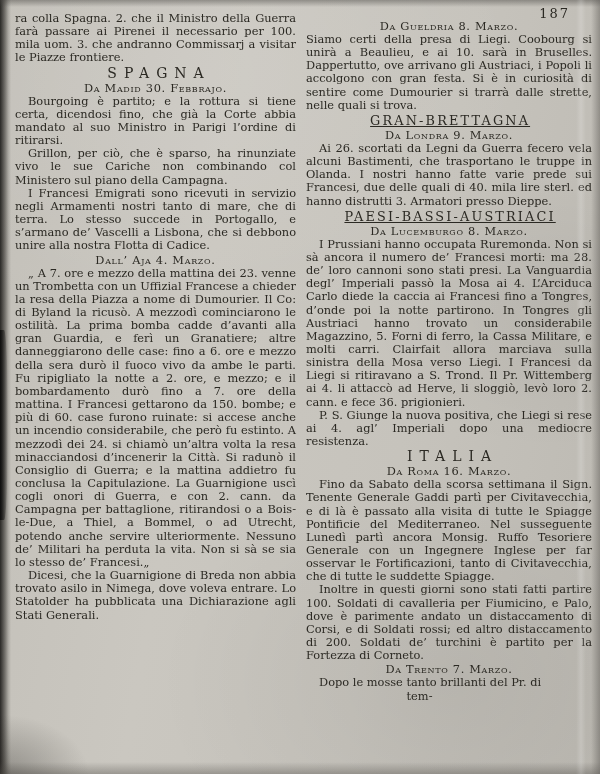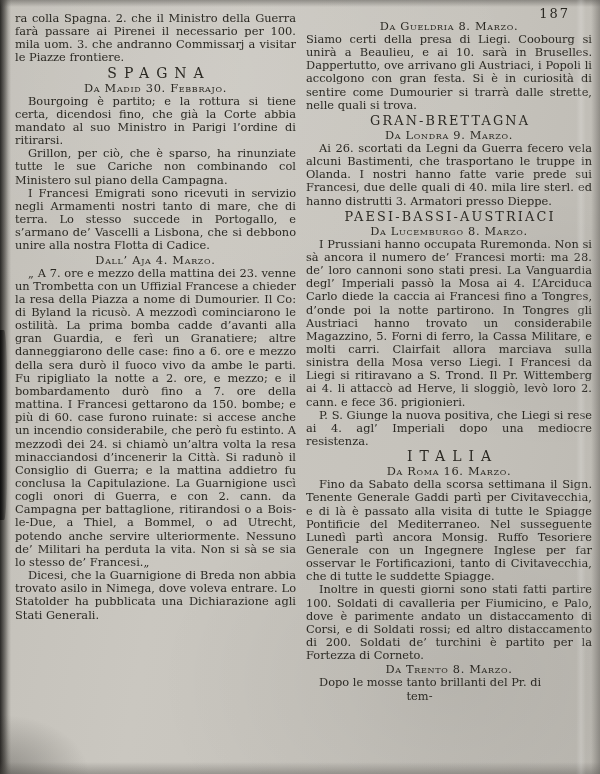--- a/index.html
+++ b/index.html
@@ -33,59 +33,59 @@
 
   .col { position:absolute; font-size:11.4px; line-height:13.15px; text-align:justify;
          text-justify:inter-word; }
   .col-left  { left:15px;  top:12px; width:281px; }
   .col-right { left:306px; top:19px; width:286px; }
 
   .col p { margin:0; text-indent:13px; }
   .col p.cont { text-indent:0; }
   .heading { text-align:center; text-indent:0.5em; letter-spacing:0.5em; white-space:nowrap;
              font-size:14px; line-height:15px; margin:1px 0 0 0; }
-  .heading.long { letter-spacing:0.17em; text-indent:0.17em; font-size:12.8px; }
+  .heading.long { letter-spacing:0.17em; text-indent:0.17em; font-size:12.8px;text-decoration:underline; }
   .dateline { text-align:center; text-indent:0; font-variant:small-caps; letter-spacing:0.06em;
               line-height:14px; }
   .catchword { text-align:center; text-indent:0; padding-right:72px; }
 </style>
 </head>
 <body>
 
 <div class="page">
 
   <div class="pagenum">187</div>
 
   <div class="col col-left">
     <p class="cont">ra colla Spagna. 2. che il Ministro della Guerra farà passare ai Pirenei il necessario per 100. mila uom. 3. che andranno Commissarj a visitar le Piazze frontiere.</p>
     <div class="heading">SPAGNA</div>
     <div class="dateline">Da Madid 30. Febbrajo.</div>
     <p>Bourgoing è partito; e la rottura si tiene certa, dicendosi fino, che già la Corte abbia mandato al suo Ministro in Parigi l’ordine di ritirarsi.</p>
-    <p>Grillon, per ciò, che è sparso, ha rinunziate tutte le sue Cariche non combinando col Ministero sul piano della Campagna.</p>
+    <p>Grillon, per ciò, che è sparso, ha rinunziate vivo le sue Cariche non combinando col Ministero sul piano della Campagna.</p>
     <p>I Francesi Emigrati sono ricevuti in servizio negli Armamenti nostri tanto di mare, che di terra. Lo stesso succede in Portogallo, e s’armano de’ Vascelli a Lisbona, che si debbono unire alla nostra Flotta di Cadice.</p>
     <div class="dateline">Dall’ Aja 4. Marzo.</div>
     <p>„ A 7. ore e mezzo della mattina dei 23. venne un Trombetta con un Uffizial Francese a chieder la resa della Piazza a nome di Dumourier. Il Co: di Byland la ricusò. A mezzodì cominciarono le ostilità. La prima bomba cadde d’avanti alla gran Guardia, e ferì un Granatiere; altre danneggiarono delle case: fino a 6. ore e mezzo della sera durò il fuoco vivo da ambe le parti. Fu ripigliato la notte a 2. ore, e mezzo; e il bombardamento durò fino a 7. ore della mattina. I Francesi gettarono da 150. bombe; e più di 60. case furono ruinate: si accese anche un incendio considerabile, che però fu estinto. A mezzodì dei 24. si chiamò un’altra volta la resa minacciandosi d’incenerir la Città. Si radunò il Consiglio di Guerra; e la mattina addietro fu conclusa la Capitulazione. La Guarnigione uscì cogli onori di Guerra, e con 2. cann. da Campagna per battaglione, ritirandosi o a Bois-le-Due, a Thiel, a Bommel, o ad Utrecht, potendo anche servire ulteriormente. Nessuno de’ Militari ha perduta la vita. Non si sà se sia lo stesso de’ Francesi.„</p>
     <p>Dicesi, che la Guarnigione di Breda non abbia trovato asilo in Nimega, dove voleva entrare. Lo Statolder ha pubblicata una Dichiarazione agli Stati Generali.</p>
   </div>
 
   <div class="col col-right">
     <div class="dateline">Da Gueldria 8. Marzo.</div>
     <p class="cont">Siamo certi della presa di Liegi. Coobourg si unirà a Beaulieu, e ai 10. sarà in Bruselles. Dappertutto, ove arrivano gli Austriaci, i Popoli li accolgono con gran festa. Si è in curiosità di sentire come Dumourier si trarrà dalle strette, nelle quali si trova.</p>
     <div class="heading long">GRAN-BRETTAGNA</div>
     <div class="dateline">Da Londra 9. Marzo.</div>
     <p>Ai 26. scortati da Legni da Guerra fecero vela alcuni Bastimenti, che trasportano le truppe in Olanda. I nostri hanno fatte varie prede sui Francesi, due delle quali di 40. mila lire sterl. ed hanno distrutti 3. Armatori presso Dieppe.</p>
     <div class="heading long">PAESI-BASSI-AUSTRIACI</div>
     <div class="dateline">Da Lucemburgo 8. Marzo.</div>
     <p>I Prussiani hanno occupata Ruremonda. Non si sà ancora il numero de’ Francesi morti: ma 28. de’ loro cannoni sono stati presi. La Vanguardia degl’ Imperiali passò la Mosa ai 4. L’Arciduca Carlo diede la caccia ai Francesi fino a Tongres, d’onde poi la notte partirono. In Tongres gli Austriaci hanno trovato un considerabile Magazzino, 5. Forni di ferro, la Cassa Militare, e molti carri. Clairfait allora marciava sulla sinistra della Mosa verso Liegi. I Francesi da Liegi si ritiravano a S. Trond. Il Pr. Wittemberg ai 4. li attaccò ad Herve, li sloggiò, levò loro 2. cann. e fece 36. prigionieri.</p>
     <p>P. S. Giunge la nuova positiva, che Liegi si rese ai 4. agl’ Imperiali dopo una mediocre resistenza.</p>
     <div class="heading">ITALIA</div>
     <div class="dateline">Da Roma 16. Marzo.</div>
     <p>Fino da Sabato della scorsa settimana il Sign. Tenente Generale Gaddi partì per Civitavecchia, e di là è passato alla visita di tutte le Spiagge Pontificie del Mediterraneo. Nel susseguente Lunedì partì ancora Monsig. Ruffo Tesoriere Generale con un Ingegnere Inglese per far osservar le Fortificazioni, tanto di Civitavecchia, che di tutte le suddette Spiagge.</p>
     <p>Inoltre in questi giorni sono stati fatti partire 100. Soldati di cavalleria per Fiumicino, e Palo, dove è parimente andato un distaccamento di Corsi, e di Soldati rossi; ed altro distaccamento di 200. Soldati de’ turchini è partito per la Fortezza di Corneto.</p>
-    <div class="dateline">Da Trento 8. Marzo.</div>
+    <div class="dateline">Da Trento 7. Marzo.</div>
     <p>Dopo le mosse tanto brillanti del Pr. di</p>
     <p class="catchword">tem-</p>
   </div>
 
   <div class="edge-left"></div>
   <div class="edge-left-blot"></div>
   <div class="edge-top"></div>
   <div class="edge-right"></div>
   <div class="edge-bottom"></div>
   <div class="fold-streak"></div>

